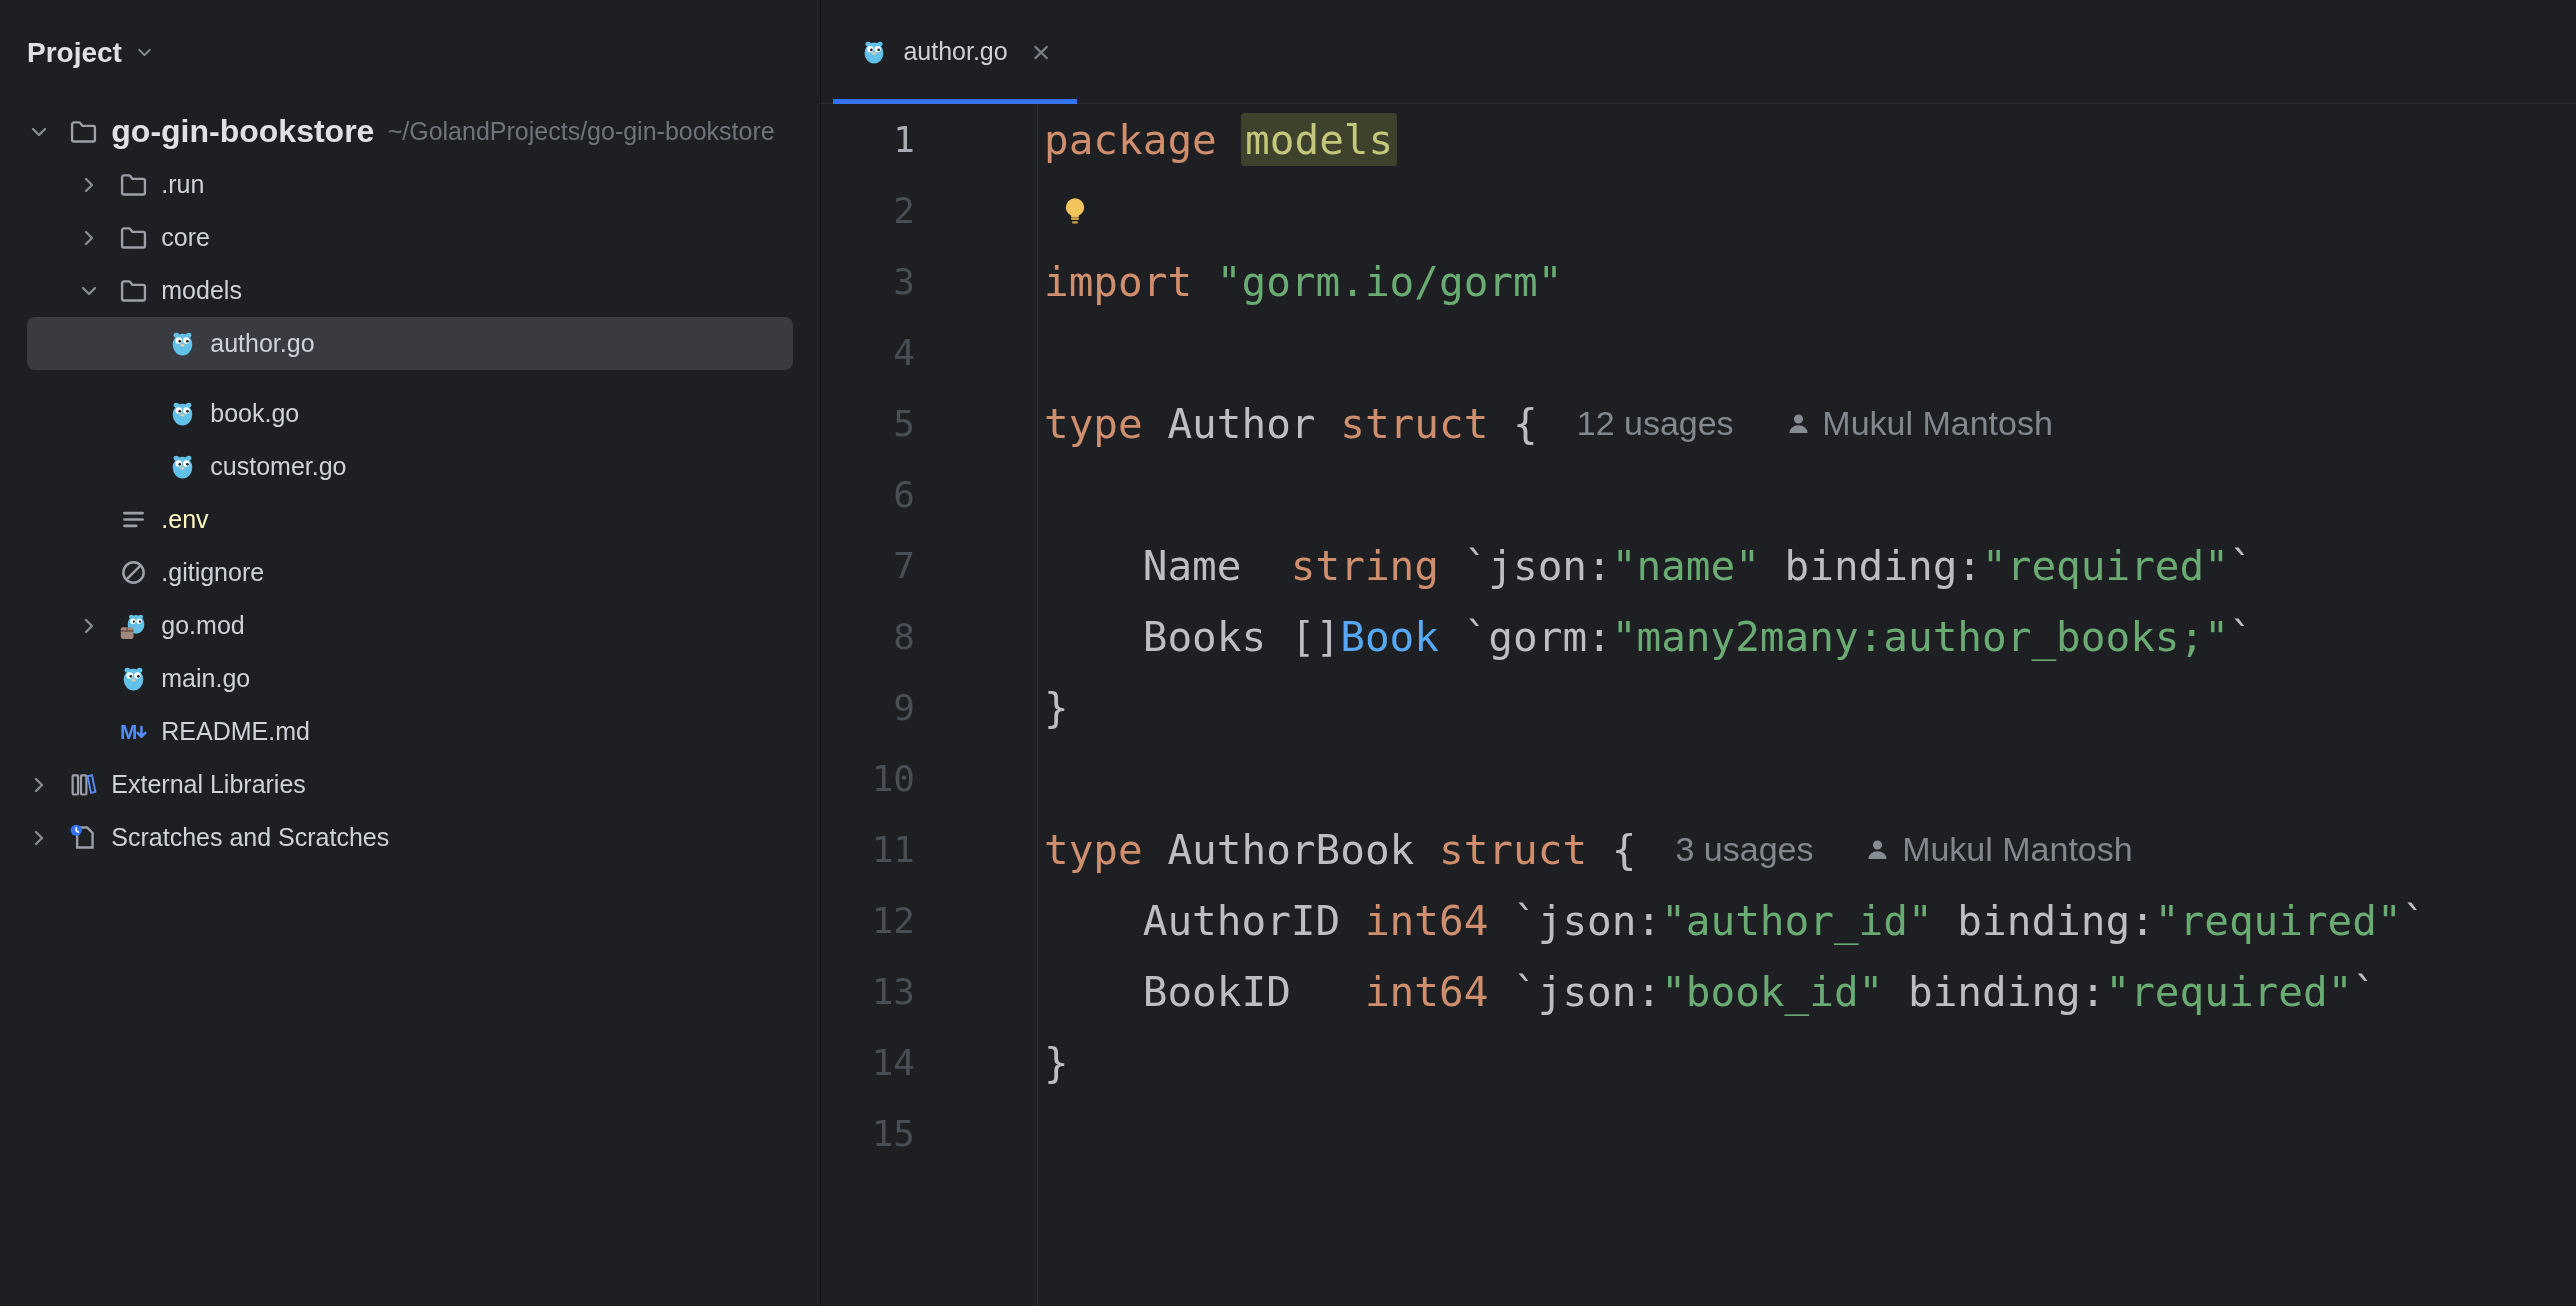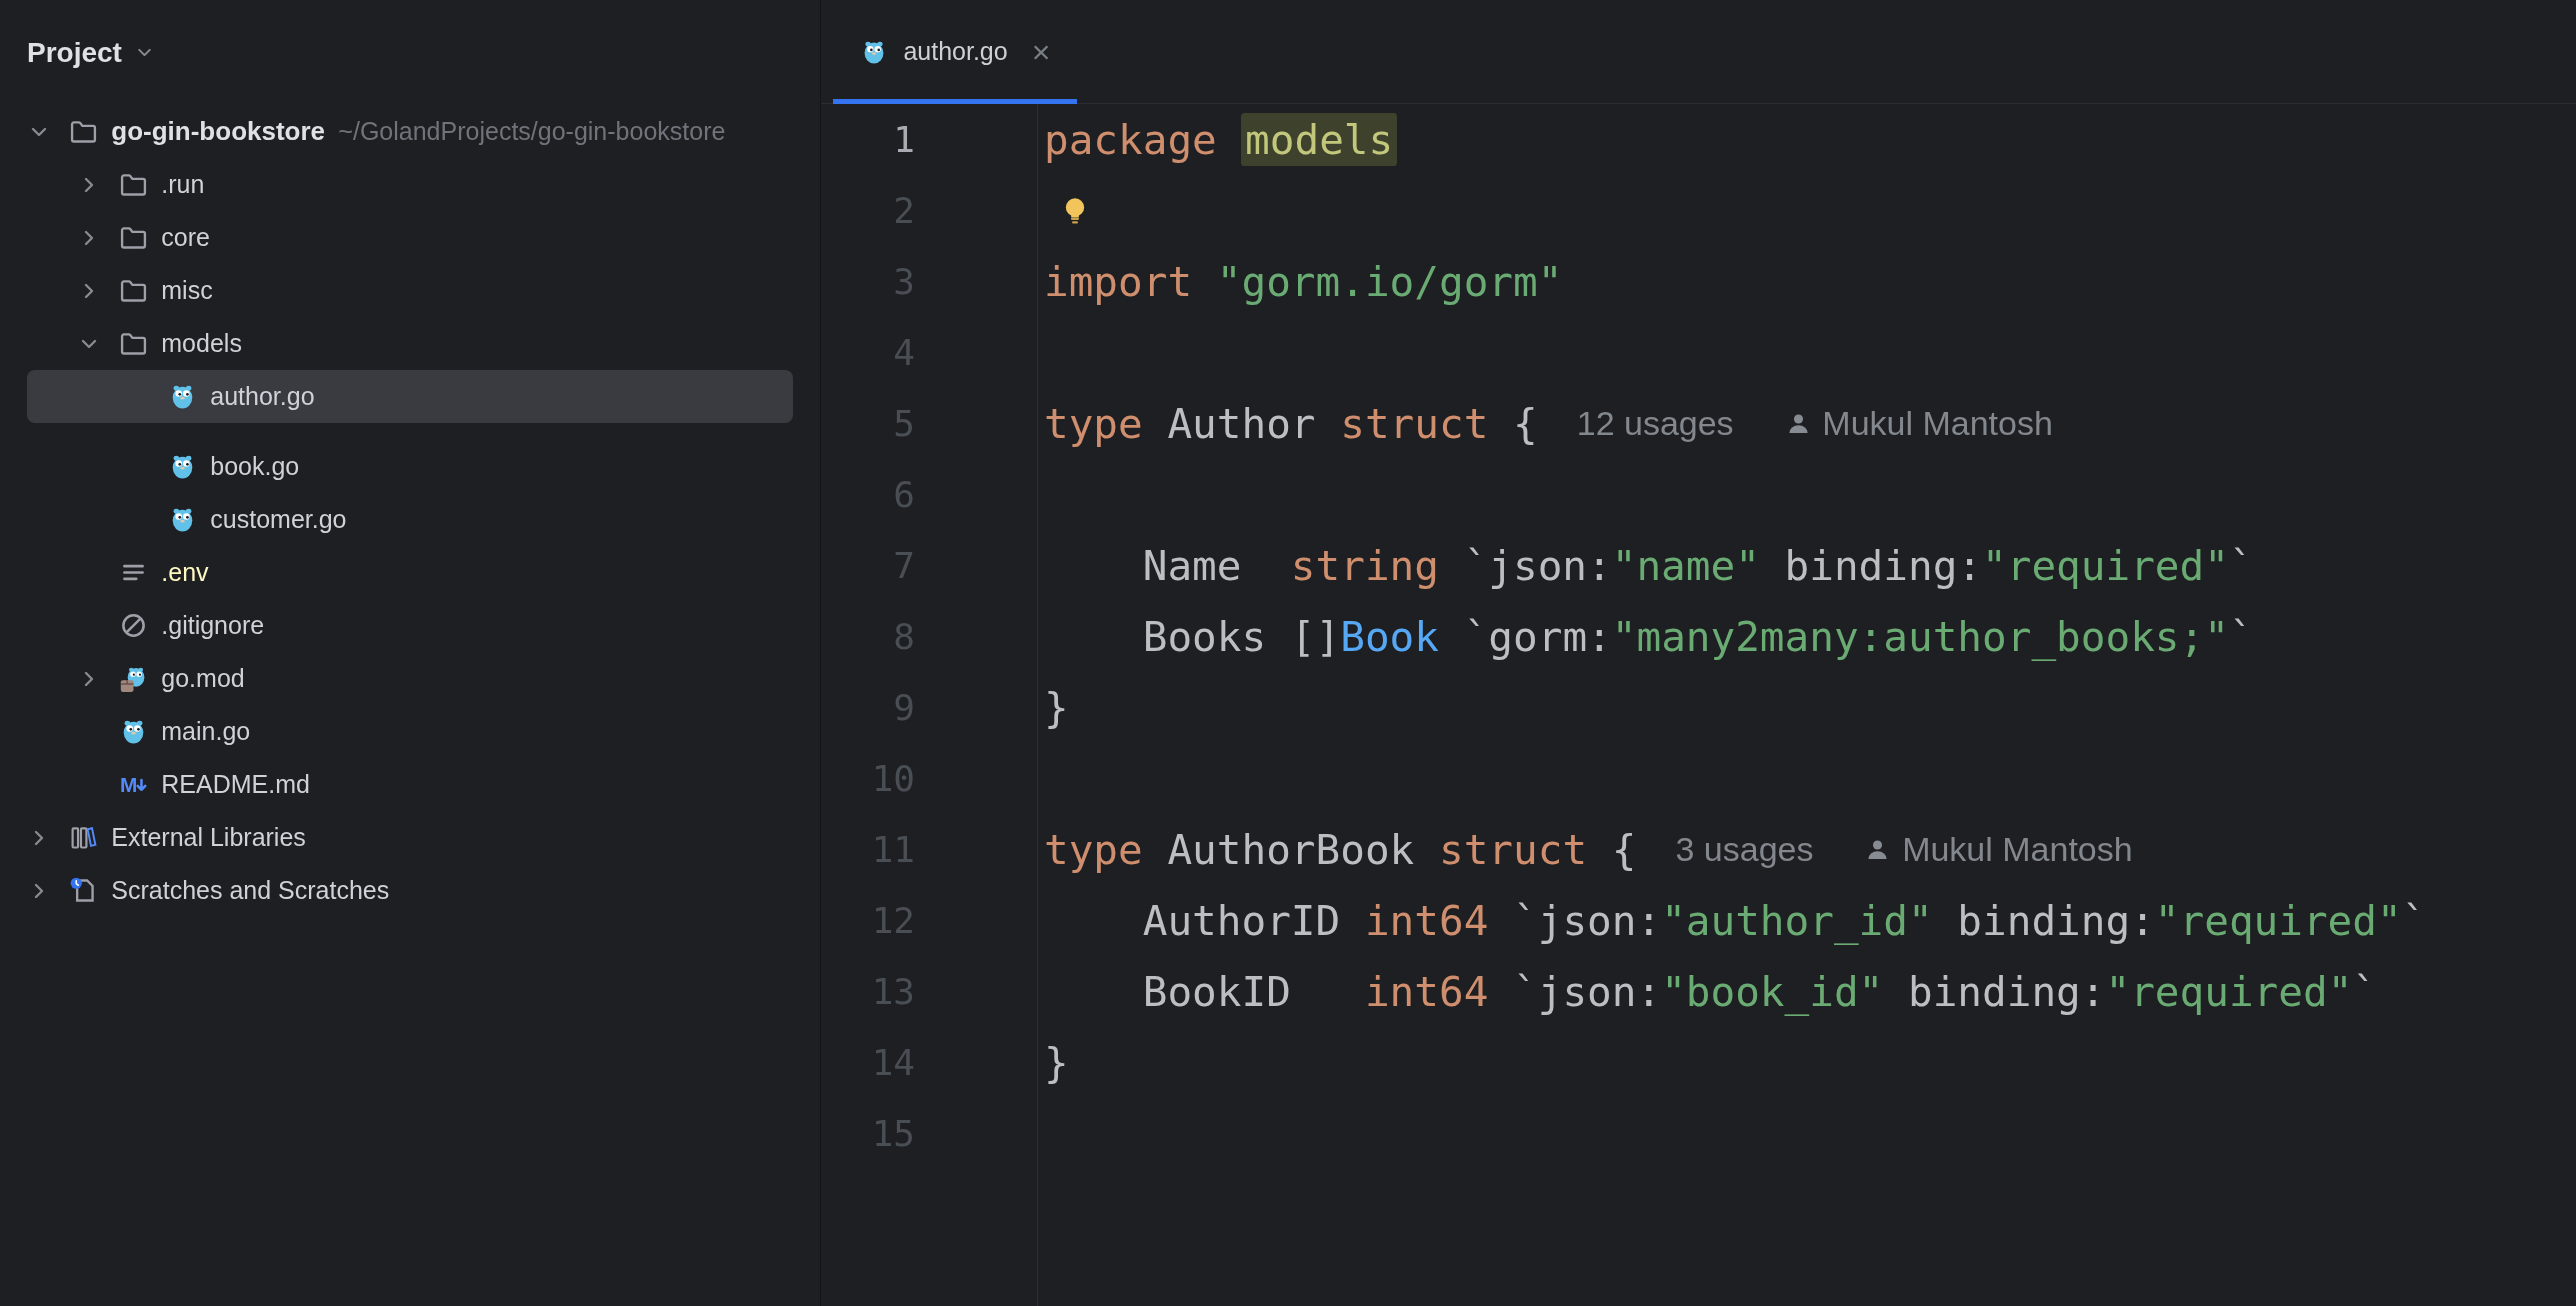--- a/index.html
+++ b/index.html
@@ -31,21 +31,21 @@
   .tree-row{
     height:53px;margin:0 27px;border-radius:8px;display:flex;align-items:center;
     white-space:nowrap;
   }
   .tree-row.selected{background:var(--sel);}
   .chevron{width:41px;min-width:41px;display:flex;align-items:center;}
   .chevron svg{width:24px;height:24px;}
   .tree-icon{width:30px;min-width:30px;height:30px;margin-right:13.3px;display:flex;align-items:center;justify-content:center;}
   .tree-icon svg{width:29px;height:29px;display:block;}
   .tree-label{font-size:25px;color:var(--ui);white-space:pre;}
-  .tree-label.bold{font-weight:bold;color:#DFE1E5;font-size:26px;}
+  .tree-label.bold{font-weight:bold;color:#DFE1E5;font-size:32px;}
   .tree-secondary{font-size:25px;color:var(--path);margin-left:13.3px;white-space:pre;}
 
   
   .main{flex:1;display:flex;flex-direction:column;min-width:0;background:var(--bg);}
   .tabbar{
     height:104px;min-height:104px;border-bottom:0.9px solid #2B2D30;
     display:flex;align-items:stretch;padding-left:12.4px;
   }
   .tab{position:relative;display:flex;align-items:center;padding:0 27px;gap:15px;}
   .tab-icon svg{width:28px;height:28px;display:block;}
@@ -134,33 +134,20 @@
           <span class="tree-icon">
             <svg viewBox="0 0 16 16">
               <path d="M1.7 4a1 1 0 0 1 1-1h2.7a1 1 0 0 1 .78.37L7.4 4.9h5.9a1 1 0 0 1 1 1v6.6a1 1 0 0 1-1 1H2.7a1 1 0 0 1-1-1V4z" fill="none" stroke="#9DA0A8" stroke-width="1.3"></path>
             </svg>
           </span>
           <span class="tree-label">core</span>
         </div>
         <div class="tree-row" style="padding-left: 50px;">
           <span class="chevron">
             <svg viewBox="0 0 16 16">
-              <path d="M6 4l4 4-4 4" fill="none" stroke="#868A91" stroke-width="1.6" stroke-linecap="round" stroke-linejoin="round"></path>
-            </svg>
-          </span>
-          <span class="tree-icon">
-            <svg viewBox="0 0 16 16">
-              <path d="M1.7 4a1 1 0 0 1 1-1h2.7a1 1 0 0 1 .78.37L7.4 4.9h5.9a1 1 0 0 1 1 1v6.6a1 1 0 0 1-1 1H2.7a1 1 0 0 1-1-1V4z" fill="none" stroke="#9DA0A8" stroke-width="1.3"></path>
-            </svg>
-          </span>
-          <span class="tree-label">misc</span>
-        </div>
-        <div class="tree-row" style="padding-left: 50px;">
-          <span class="chevron">
-            <svg viewBox="0 0 16 16">
               <path d="M4 6l4 4 4-4" fill="none" stroke="#868A91" stroke-width="1.6" stroke-linecap="round" stroke-linejoin="round"></path>
             </svg>
           </span>
           <span class="tree-icon">
             <svg viewBox="0 0 16 16">
               <path d="M1.7 4a1 1 0 0 1 1-1h2.7a1 1 0 0 1 .78.37L7.4 4.9h5.9a1 1 0 0 1 1 1v6.6a1 1 0 0 1-1 1H2.7a1 1 0 0 1-1-1V4z" fill="none" stroke="#9DA0A8" stroke-width="1.3"></path>
             </svg>
           </span>
           <span class="tree-label">models</span>
         </div>

